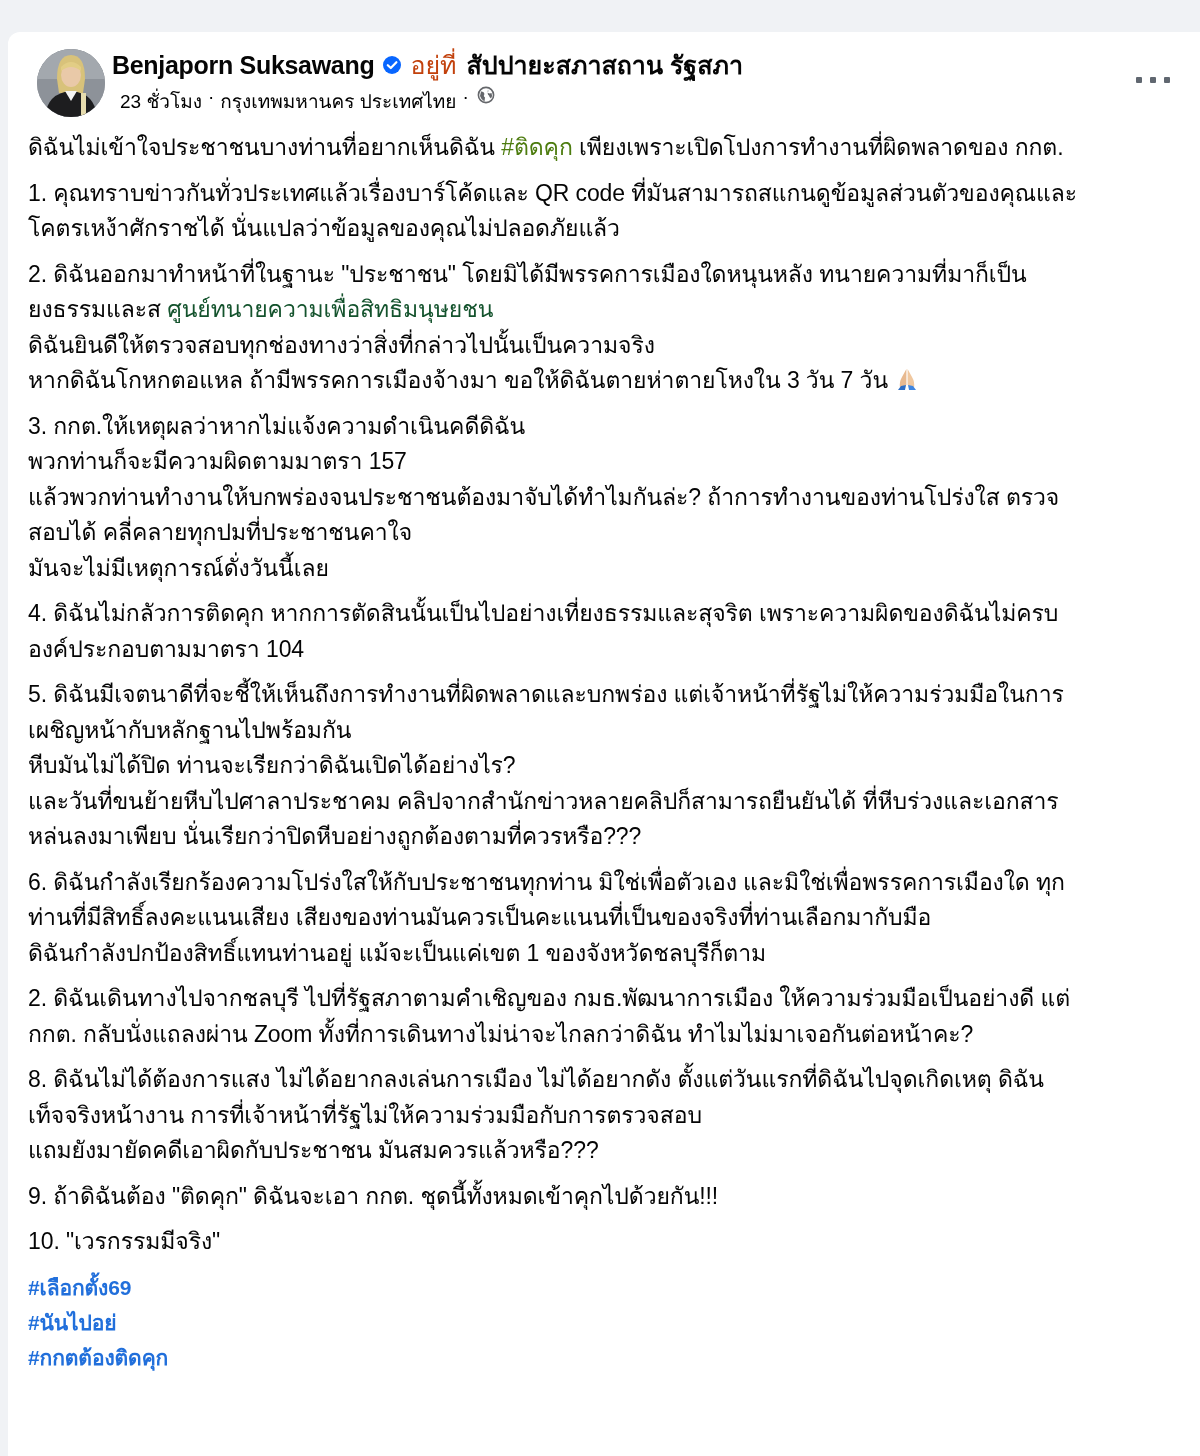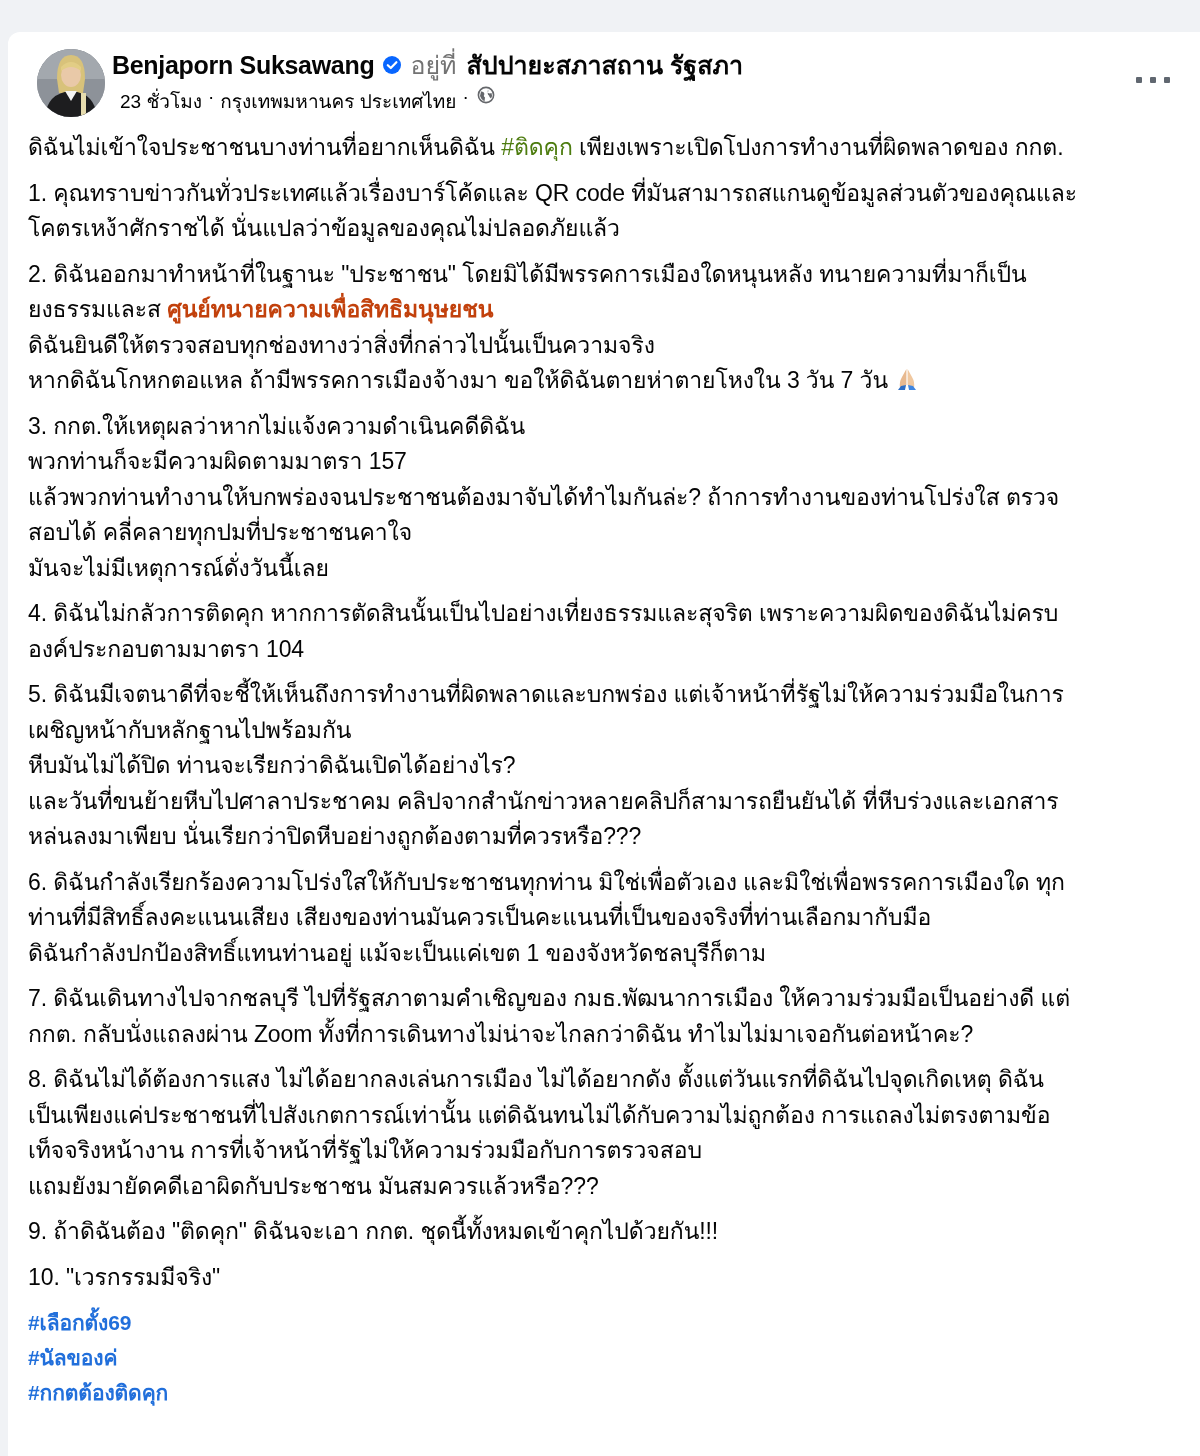--- a/index.html
+++ b/index.html
@@ -58,21 +58,21 @@
       cursor: pointer;
     }
     .verified {
       display: inline-block;
       width: 20px;
       height: 20px;
       margin: 0 8px 0 8px;
     }
     .verified svg { width: 20px; height: 20px; display: block; }
     .at-text {
-      color: #737373;
+      color: #c2410c;
       margin-right: 10px;
     }
     .place-name {
       font-weight: bold;
       color: #050505;
       cursor: pointer;
     }
     .meta-line {
       position: absolute;
       left: 112px;
@@ -119,21 +119,21 @@
       line-height: 35.5px;
       color: #050505;
       letter-spacing: -0.1px;
     }
     .para { margin-bottom: 10px; }
     .line { display: block; white-space: nowrap; }
     .link {
       color: #4d7c0f;
       cursor: pointer;
     }
-    .link.bold { font-weight: bold; color: #c2410c; }
+    .link.bold { font-weight: normal; color: #14532d; }
     .emoji-pray {
       display: inline-block;
       width: 26px;
       height: 26px;
       vertical-align: -4px;
       margin-left: 6px;
     }
     .emoji-pray svg { width: 26px; height: 26px; display: block; }
     .hashtags { margin-top: 6px; }
     .hashtag {
@@ -252,39 +252,38 @@
       <span class="line">หล่นลงมาเพียบ นั่นเรียกว่าปิดหีบอย่างถูกต้องตามที่ควรหรือ???</span>
     </div>
 
     <div class="para">
       <span class="line">6. ดิฉันกำลังเรียกร้องความโปร่งใสให้กับประชาชนทุกท่าน มิใช่เพื่อตัวเอง และมิใช่เพื่อพรรคการเมืองใด ทุก</span>
       <span class="line">ท่านที่มีสิทธิ์ลงคะแนนเสียง เสียงของท่านมันควรเป็นคะแนนที่เป็นของจริงที่ท่านเลือกมากับมือ</span>
       <span class="line">ดิฉันกำลังปกป้องสิทธิ์แทนท่านอยู่ แม้จะเป็นแค่เขต 1 ของจังหวัดชลบุรีก็ตาม</span>
     </div>
 
     <div class="para">
-      <span class="line">7. ดิฉันเดินทางไปจากชลบุรี ไปที่รัฐสภาตามคำเชิญของ กมธ.พัฒนาการเมือง ให้ความร่วมมือเป็นอย่างดี แต่</span>
+      <span class="line">2. ดิฉันเดินทางไปจากชลบุรี ไปที่รัฐสภาตามคำเชิญของ กมธ.พัฒนาการเมือง ให้ความร่วมมือเป็นอย่างดี แต่</span>
       <span class="line">กกต. กลับนั่งแถลงผ่าน Zoom ทั้งที่การเดินทางไม่น่าจะไกลกว่าดิฉัน ทำไมไม่มาเจอกันต่อหน้าคะ?</span>
     </div>
 
     <div class="para">
       <span class="line">8. ดิฉันไม่ได้ต้องการแสง ไม่ได้อยากลงเล่นการเมือง ไม่ได้อยากดัง ตั้งแต่วันแรกที่ดิฉันไปจุดเกิดเหตุ ดิฉัน</span>
-      <span class="line">เป็นเพียงแค่ประชาชนที่ไปสังเกตการณ์เท่านั้น แต่ดิฉันทนไม่ได้กับความไม่ถูกต้อง การแถลงไม่ตรงตามข้อ</span>
       <span class="line">เท็จจริงหน้างาน การที่เจ้าหน้าที่รัฐไม่ให้ความร่วมมือกับการตรวจสอบ</span>
       <span class="line">แถมยังมายัดคดีเอาผิดกับประชาชน มันสมควรแล้วหรือ???</span>
     </div>
 
     <div class="para">
       <span class="line">9. ถ้าดิฉันต้อง "ติดคุก" ดิฉันจะเอา กกต. ชุดนี้ทั้งหมดเข้าคุกไปด้วยกัน!!!</span>
     </div>
 
     <div class="para">
       <span class="line">10. "เวรกรรมมีจริง"</span>
     </div>
 
     <div class="hashtags">
       <span class="hashtag">#เลือกตั้ง69</span>
-      <span class="hashtag">#นัลของค่</span>
+      <span class="hashtag">#นันไปอย่</span>
       <span class="hashtag">#กกตต้องติดคุก</span>
     </div>
 
   </div>
 </div>
 
 </body></html>

